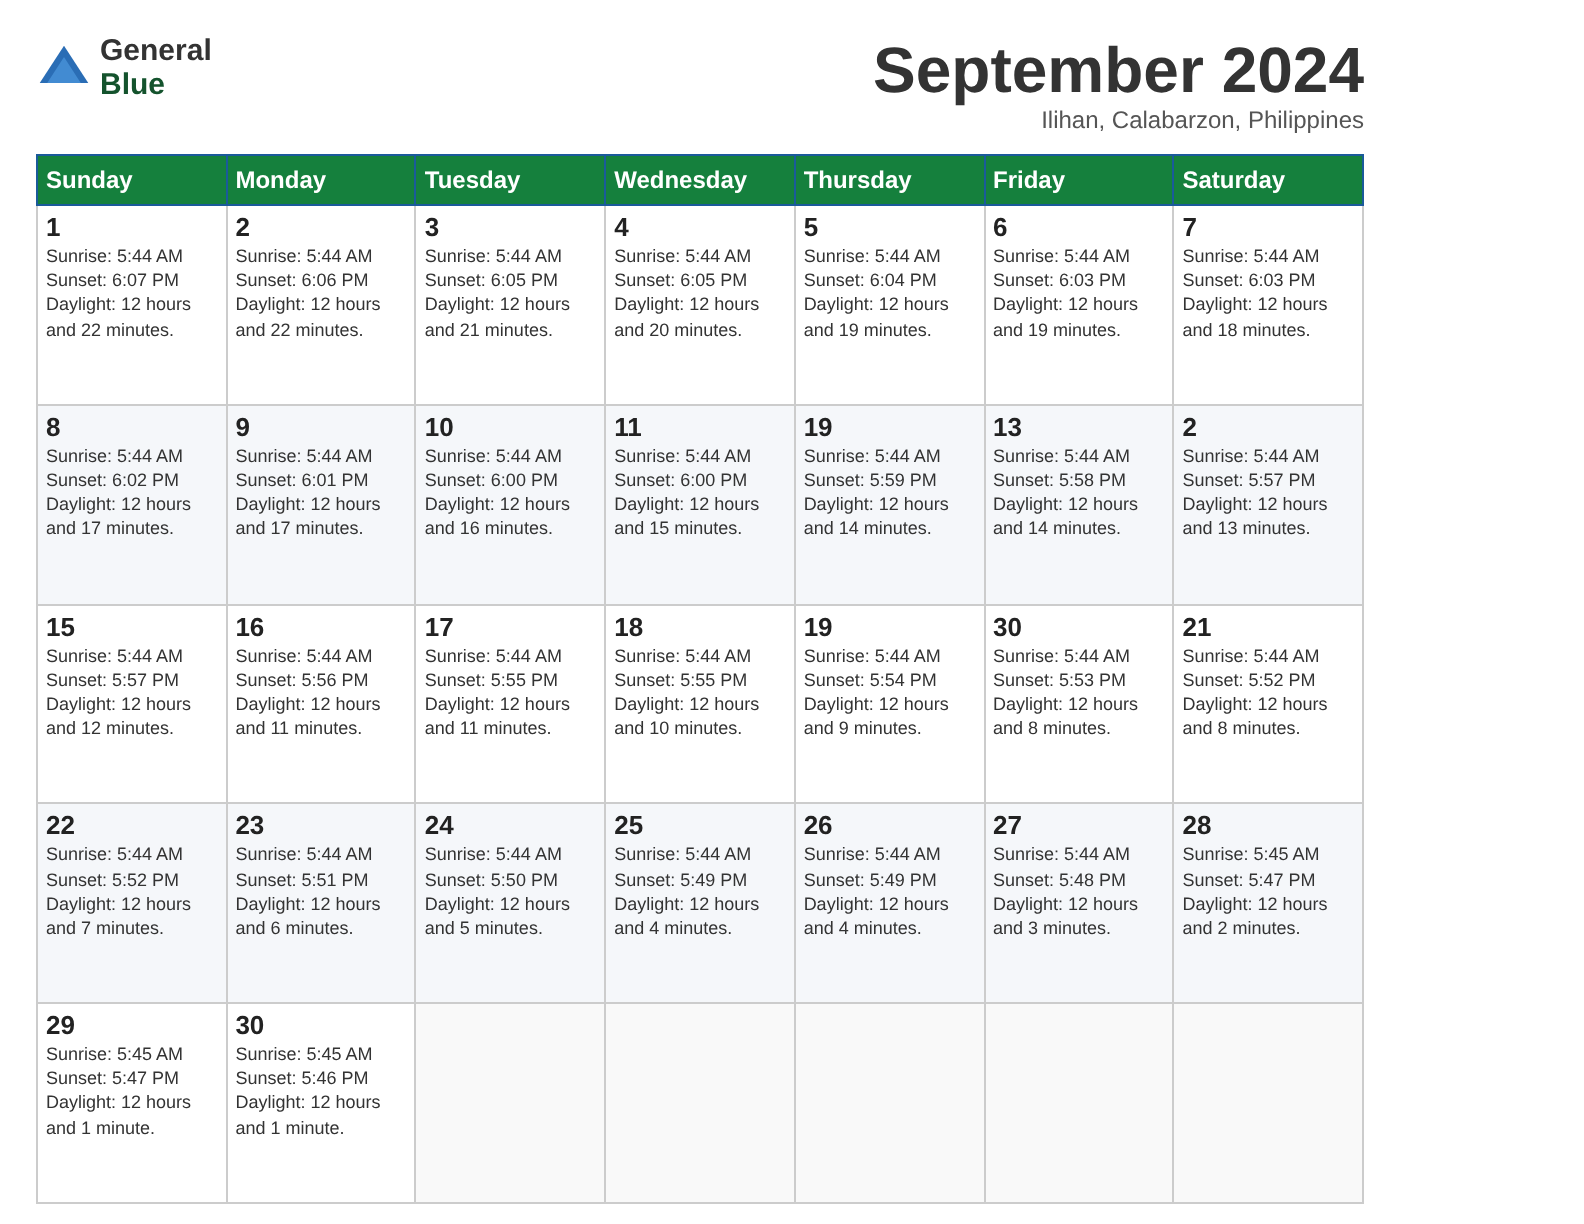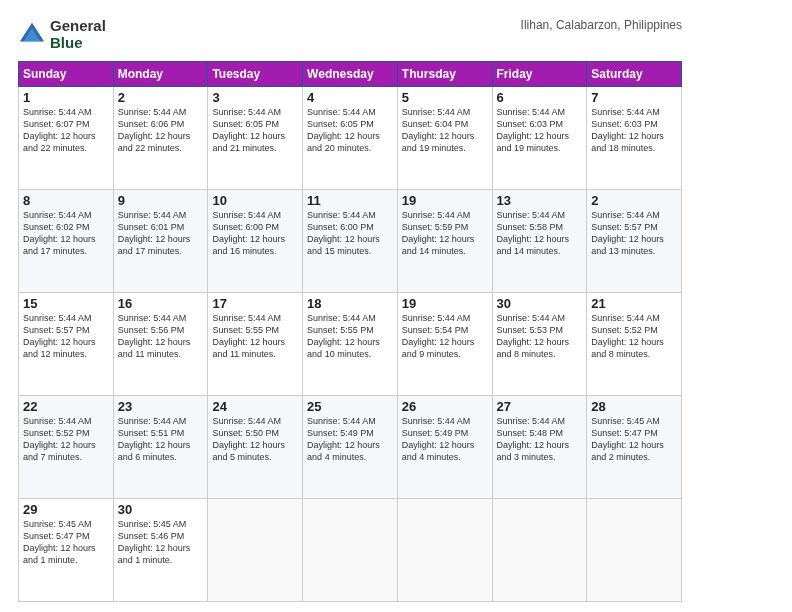--- a/index.html
+++ b/index.html
@@ -59,21 +59,21 @@
     .location {
       font-size: 12px;
       color: #555;
     }
     .calendar-table {
       width: 100%;
       border-collapse: collapse;
       flex: 1;
     }
     .calendar-table th {
-      background: #a21caf;
+      background: #15803d;
       color: #fff;
       font-size: 12px;
       font-weight: bold;
       padding: 5px 4px;
       text-align: left;
       border: 1px solid #1a5a9a;
     }
     .calendar-table td {
       border: 1px solid #ccc;
       vertical-align: top;
@@ -112,20 +112,21 @@
       <svg class="logo-icon" viewBox="0 0 30 30">
         <polygon points="15,2 28,22 2,22" fill="#2a6db5"></polygon>
         <polygon points="15,8 24,22 6,22" fill="#5aaaf0" opacity="0.5"></polygon>
       </svg>
       <div class="logo-text">
         <span class="logo-general">General</span>
         <span class="logo-blue">Blue</span>
       </div>
     </div>
     <div class="title-block">
+      <div class="month-title">September 2024</div>
       <div class="location">Ilihan, Calabarzon, Philippines</div>
     </div>
   </div>
 
   <table class="calendar-table">
     <thead>
       <tr>
         <th>Sunday</th>
         <th>Monday</th>
         <th>Tuesday</th>

